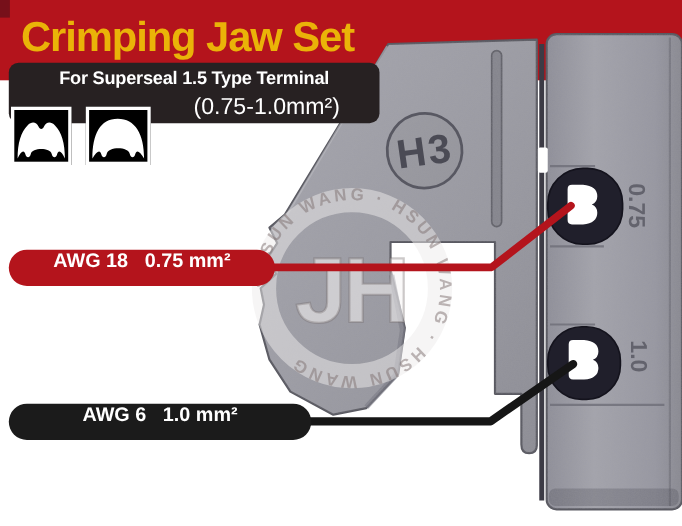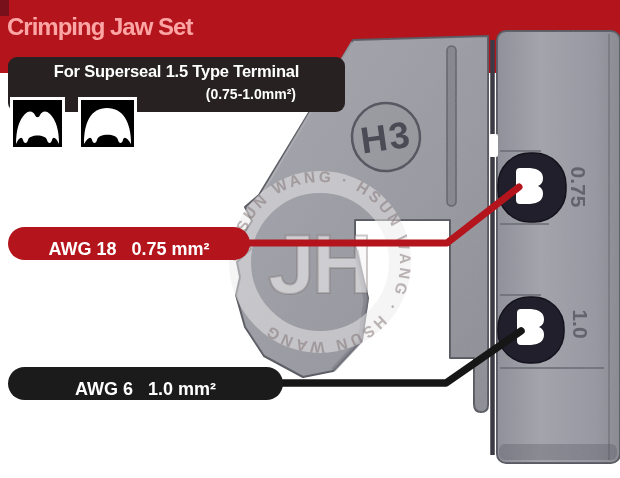--- a/index.html
+++ b/index.html
@@ -1,33 +1,33 @@
 <!DOCTYPE html>
 <html><head>
 <meta charset="utf-8">
 <style>
   html,body{margin:0;padding:0;background:#fff}
   .stage{position:relative;width:620px;height:478px;overflow:hidden;background:#fff;
          font-family:"Liberation Sans",sans-serif}
   .banner{position:absolute;left:0;top:0;width:620px;height:73px;background:#b4141c;z-index:1}
   .banner-corner{position:absolute;left:0;top:0;width:9px;height:16px;background:#77101a}
-  .banner-title{position:absolute;left:7px;top:13px;font-size:24px;font-weight:700;color:#fca5a5;
+  .banner-title{position:absolute;left:19px;top:13px;font-size:38px;font-weight:700;color:#eab308;
                 letter-spacing:-1px;white-space:nowrap}
   .jaw-svg{position:absolute;left:0;top:0;z-index:2}
   .subtitle-box{position:absolute;left:8px;top:57px;width:337px;height:55px;background:#272122;
                 border-radius:9px;z-index:3;color:#fff}
   .subtitle-line1{position:absolute;left:0;right:0;top:5px;text-align:center;
                   font-size:16.5px;font-weight:700;letter-spacing:-0.2px}
-  .subtitle-line2{position:absolute;right:49px;top:29px;font-size:14px;font-weight:700}
+  .subtitle-line2{position:absolute;right:36px;top:29px;font-size:21px;font-weight:400}
   .profile-icon{position:absolute;top:97px;background:#000;border:3px solid #fff;
                 box-sizing:border-box;z-index:4}
   .icon-wire{left:10px;width:55px;height:53px}
   .icon-ins{left:78px;width:59px;height:53px}
   .profile-icon svg{position:absolute;left:0;top:0;width:100%;height:100%}
-  .pill{position:absolute;height:33px;border-radius:17px;display:flex;align-items:flex-end;
+  .pill{position:absolute;height:33px;border-radius:17px;display:flex;align-items:flex-start;
         justify-content:center;color:#fff;font-size:18px;font-weight:700;white-space:pre;z-index:5}
   .pill-red{left:8px;top:227px;width:242px;background:#b4141c}
   .pill-black{left:8px;top:367px;width:275px;background:#1b1b1b}
 </style>
 </head>
 <body>
 
 <div class="stage">
 
   <div class="banner">

